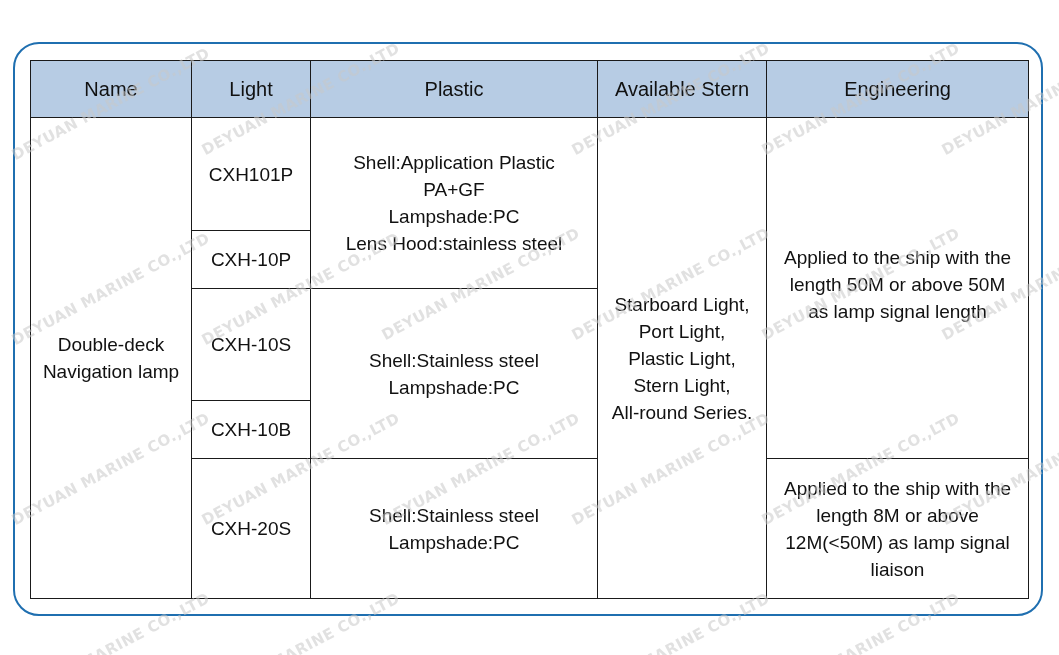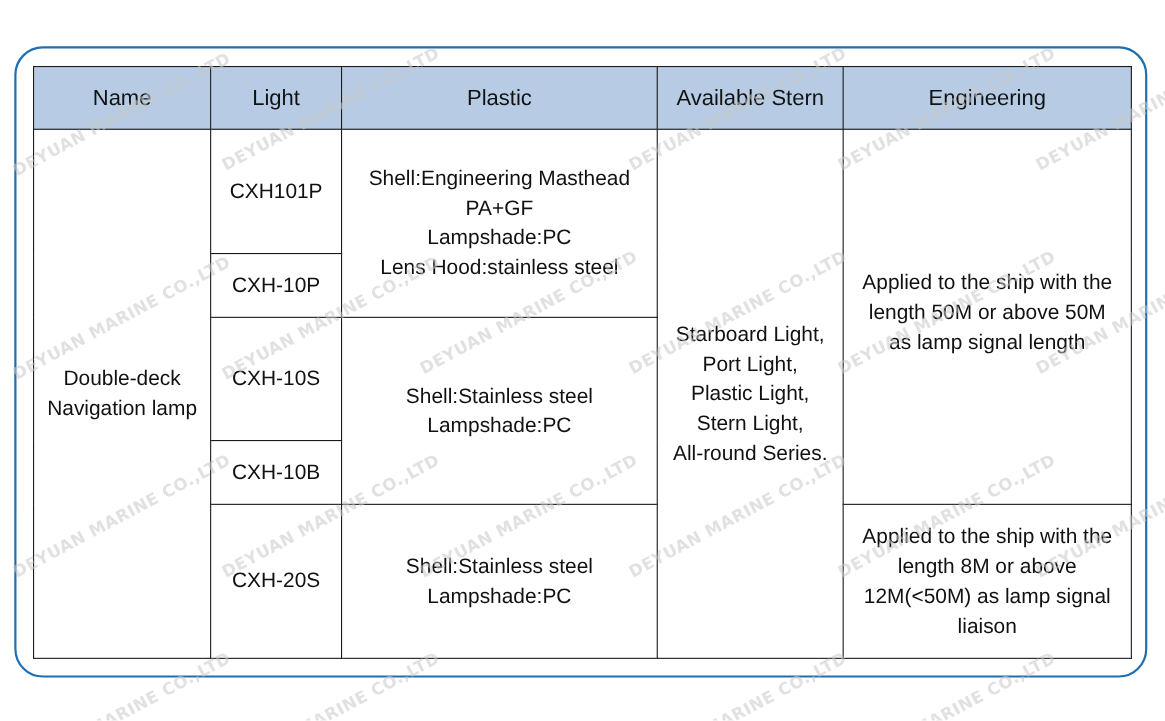--- a/index.html
+++ b/index.html
@@ -32,21 +32,21 @@
       <th>Available Stern</th>
       <th>Engineering</th>
     </tr>
   </thead>
   <tbody>
     <tr style="height:113px">
       <td rowspan="5"><span style="white-space:pre-line">Double-deck
 Navigation lamp</span></td>
       <td>CXH101P</td>
       <td rowspan="2">
-        <div>Shell:Engineering Masthead</div>
+        <div>Shell:Application Plastic</div>
         <div>PA+GF</div>
         <div>Lampshade:PC</div>
         <div>Lens Hood:stainless steel</div>
       </td>
       <td rowspan="5">
         <div>Starboard Light,</div>
         <div>Port Light,</div>
         <div>Plastic Light,</div>
         <div>Stern Light,</div>
         <div>All-round Series.</div>

